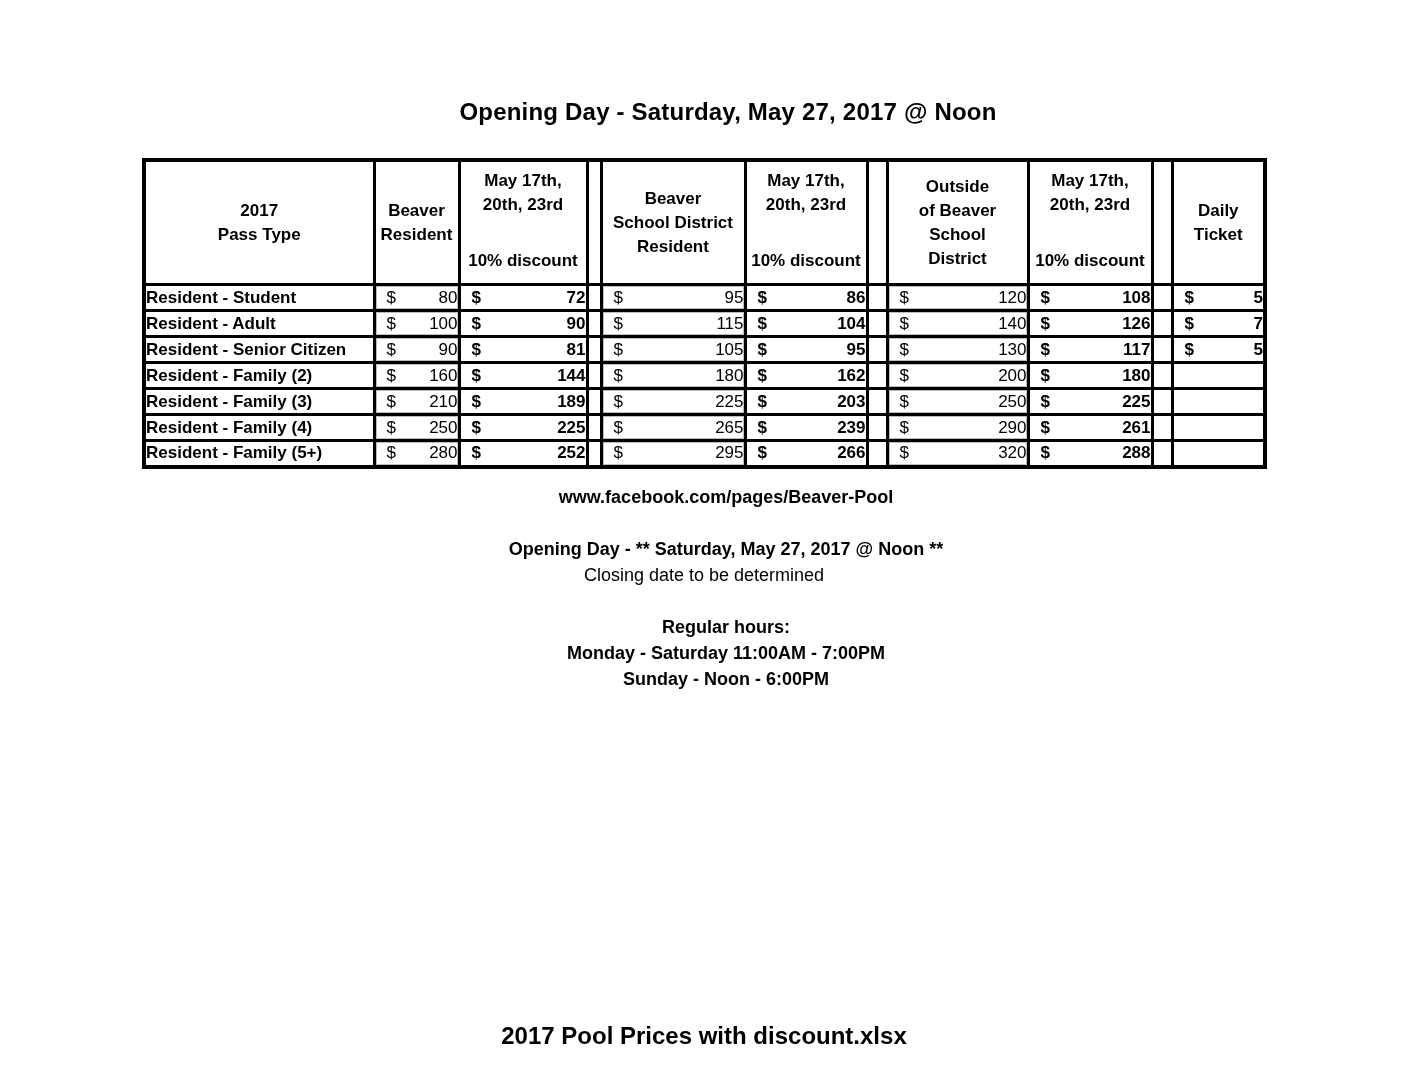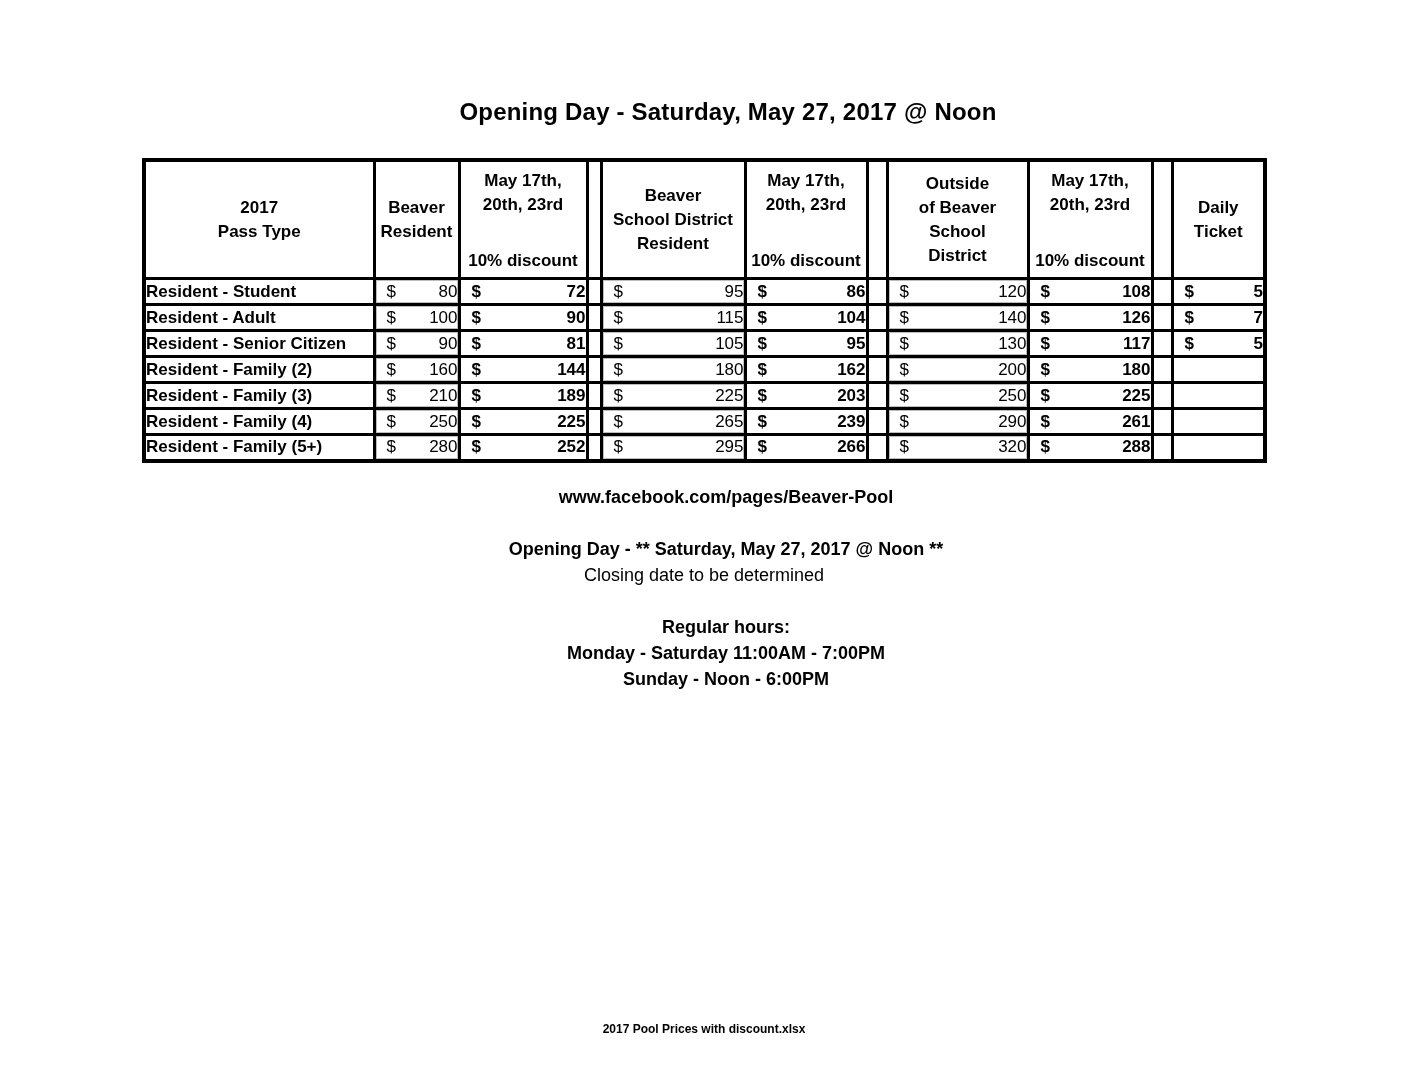--- a/index.html
+++ b/index.html
@@ -52,21 +52,21 @@
     justify-content: center;
     align-items: center;
     line-height: 24px;
     text-align: center;
   }
   .hwrap {
     height: 104px;
     display: flex;
     flex-direction: column;
     justify-content: space-between;
-    padding: 7px 2px 4px 2px;
+    padding: 7px 2px 10px 2px;
     line-height: 24px;
     text-align: center;
   }
   tr.data { height: 26px; }
   td.label {
     font-weight: bold;
     text-align: left;
     padding-left: 4px;
     white-space: nowrap;
   }
@@ -94,21 +94,21 @@
     line-height: 26px;
   }
   .footer .b { font-weight: bold; margin-left: 44px; }
   .footer .blank { height: 26px; }
   .filename {
     position: absolute;
     top: 1022px;
     left: 0;
     width: 100%;
     text-align: center;
-    font-size: 12px;
+    font-size: 24px;
     font-weight: bold;
   }
 </style>
 </head>
 <body>
 
 <div class="page">
 
   <div class="title">Opening Day - Saturday, May 27, 2017 @ Noon</div>
 

